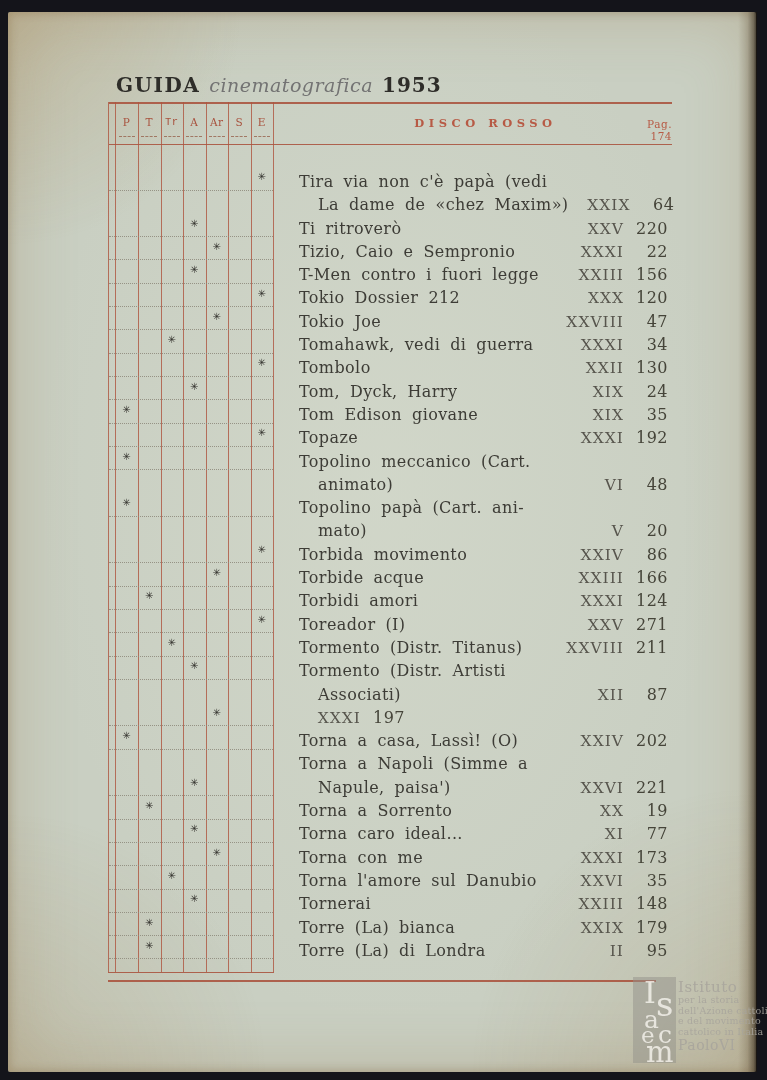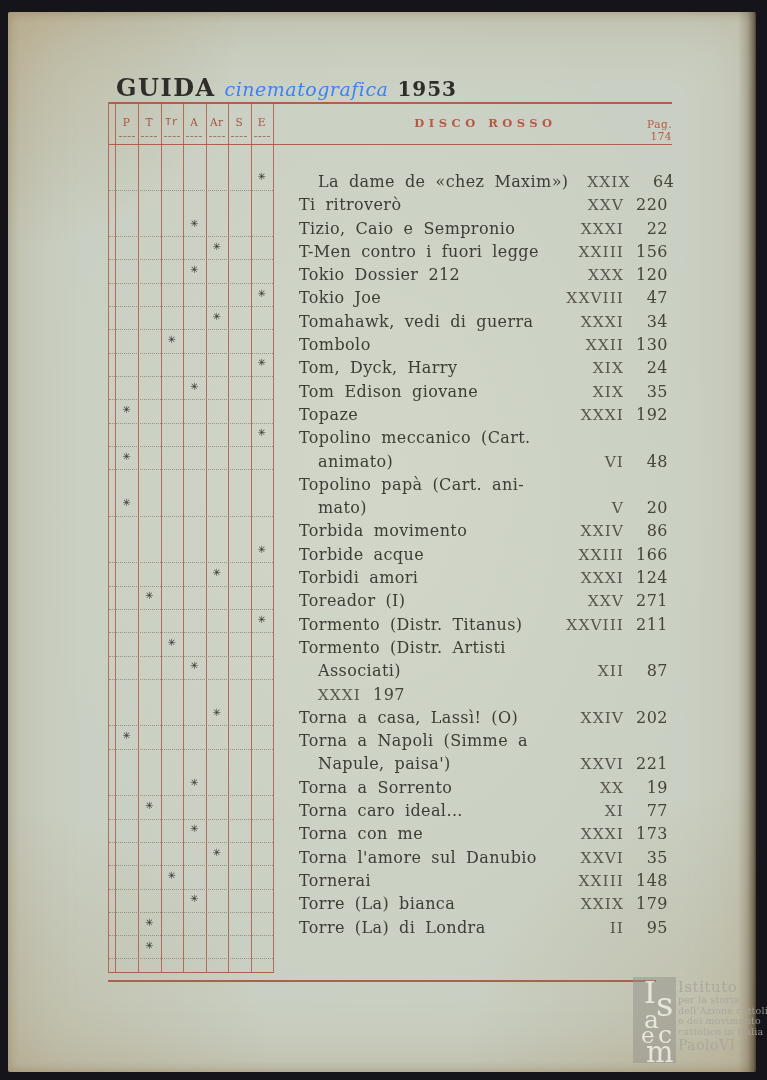--- a/index.html
+++ b/index.html
@@ -17,22 +17,22 @@
     box-shadow: inset 0 0 55px 14px rgba(148,118,72,.22), inset 0 0 9px 2px rgba(118,90,55,.32);}
   .paper::after{content:"";position:absolute;inset:0;border-radius:2px;
     background:
       radial-gradient(circle at 0% 0%, rgba(160,120,60,.25), transparent 18%),
       radial-gradient(circle at 100% 100%, rgba(150,112,58,.20), transparent 22%),
       radial-gradient(circle at 0% 100%, rgba(150,112,58,.18), transparent 20%);}
   .crease{position:absolute;left:738px;top:12px;width:19px;height:1060px;
     background:linear-gradient(90deg, rgba(0,0,0,0) 0%, rgba(94,76,50,.25) 50%, rgba(52,40,26,.5) 82%, rgba(26,20,14,.8) 100%);}
 
   .book-title{position:absolute;left:116px;top:73px;display:flex;align-items:baseline;gap:9px;color:#2e2d29;}
-  .book-title .b1{font-size:24px;font-weight:bold;letter-spacing:1.5px;}
-  .book-title .b2{font-size:19px;font-style:italic;letter-spacing:.5px;color:#3b82f6;}
+  .book-title .b1{font-size:20px;font-weight:bold;letter-spacing:1.5px;}
+  .book-title .b2{font-size:19px;font-style:italic;letter-spacing:.5px;color:#737373;}
   .book-title .b3{font-size:20px;font-weight:bold;letter-spacing:1px;}
 
   .rule{position:absolute;background:var(--ink-red);opacity:.85;}
   .vline{position:absolute;width:1px;background:rgba(174,84,62,.8);}
   .dotline{position:absolute;height:0;border-bottom:1.5px dotted var(--dot);opacity:.85;}
   .col-letter{position:absolute;width:22px;text-align:center;font-size:10.5px;color:#a8523e;letter-spacing:.5px;}
   .col-dash{position:absolute;height:0;border-bottom:1px dashed rgba(150,98,76,.8);}
   .star{position:absolute;width:12px;text-align:center;font-family:"DejaVu Sans",sans-serif;
     font-size:10px;line-height:12px;color:var(--star);}
 
@@ -155,20 +155,23 @@
       <div class="star" style="left: 188.25px; top: 893.3px;">✳</div>
       <div class="dotline" style="left: 109px; top: 911.8px; width: 164px;"></div>
       <div class="star" style="left: 143.25px; top: 916.6px;">✳</div>
       <div class="dotline" style="left: 109px; top: 935.1px; width: 164px;"></div>
       <div class="star" style="left: 143.25px; top: 939.9px;">✳</div>
       <div class="dotline" style="left: 109px; top: 958.4px; width: 164px;"></div>
     </div>
   <div id="entries">
       <div>
         <div class="line">
+          <span class="t">Tira via non c'è papà (vedi</span>
+        </div>
+        <div class="line">
           <span class="t cont">La dame de «chez Maxim»)</span>
           <span class="rn">XXIX</span>
           <span class="pg">64</span>
         </div>
       </div>
       <div>
         <div class="line">
           <span class="t">Ti ritroverò</span>
           <span class="rn">XXV</span>
           <span class="pg">220</span>

